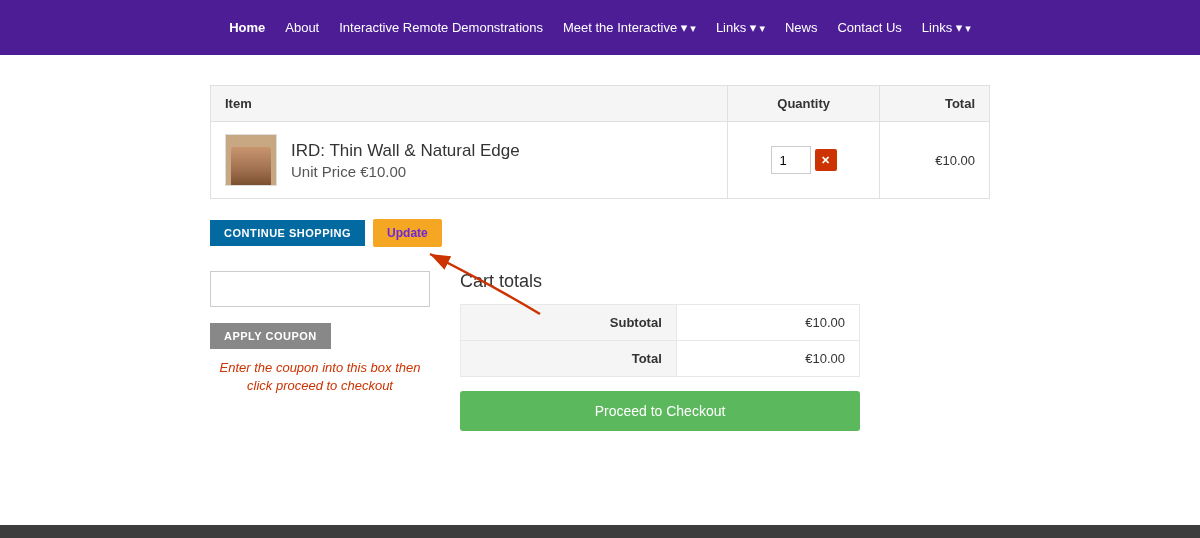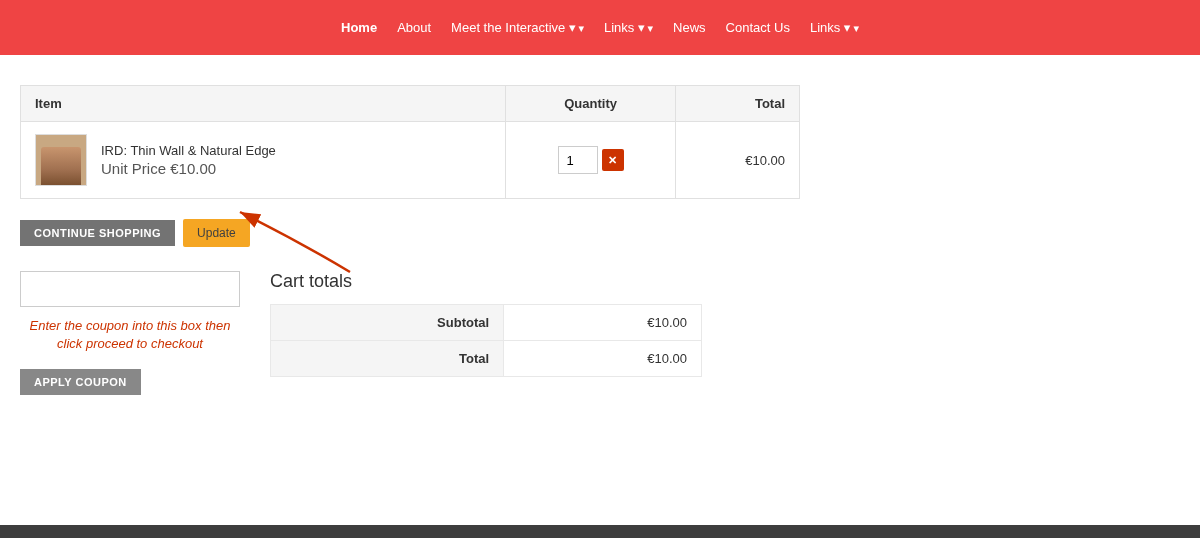--- a/index.html
+++ b/index.html
@@ -1,60 +1,60 @@
 <!DOCTYPE html>
 <html><head>
   <meta charset="utf-8">
   <style>
     * { margin: 0; padding: 0; box-sizing: border-box; }
     body { font-family: -apple-system, BlinkMacSystemFont, 'Segoe UI', Arial, sans-serif; font-size: 14px; color: #333; background: #f0f0f0; }
 
     
-    .header { background: #ef4444; padding: 9px 20px; display: flex; align-items: center; justify-content: center; height: 55px; }
+    .header { background: #4c1d95; padding: 9px 20px; display: flex; align-items: center; justify-content: center; height: 55px; }
     .nav { display: flex; align-items: center; gap: 20px; }
     .nav-item { color: #fff; text-decoration: none; font-size: 13px; cursor: pointer; white-space: nowrap; }
     .nav-item.active { font-weight: bold; }
     .nav-item-with-arrow::after { content: ' ▾'; font-size: 11px; }
 
     
-    .main { background: #fff; min-height: 390px; padding: 30px 20px; display: flex; }
+    .main { background: #fff; min-height: 390px; padding: 30px 20px; display: flex; justify-content: center; }
     .content-wrapper { width: 780px; }
 
     
     .cart-table { width: 100%; border-collapse: collapse; margin-bottom: 20px; }
     .cart-table th { background: #f5f5f5; border: 1px solid #e0e0e0; padding: 10px 14px; text-align: left; font-weight: 600; font-size: 13px; color: #333; }
     .cart-table th.quantity-col { text-align: center; }
     .cart-table th.total-col { text-align: right; }
     .cart-table td { border: 1px solid #e0e0e0; padding: 12px 14px; vertical-align: middle; }
     .cart-table td.total-cell { text-align: right; font-size: 13px; }
 
     .product-cell { display: flex; align-items: center; gap: 14px; }
     .product-thumb { width: 52px; height: 52px; background: #c8a882; border: 1px solid #ddd; display: flex; align-items: flex-end; justify-content: center; overflow: hidden; flex-shrink: 0; }
     .product-thumb-inner { width: 40px; height: 38px; background: linear-gradient(180deg, #c8956e 0%, #a07050 60%, #7a5030 100%); border-radius: 3px 3px 0 0; }
-    .product-name { font-size: 13px; color: #333; }
+    .product-name { font-size: 17px; color: #333; }
     .product-price { font-size: 15px; color: #555; margin-top: 2px; }
 
     .quantity-cell { text-align: center; }
     .quantity-wrapper { display: flex; align-items: center; gap: 4px; justify-content: center; }
     .quantity-input { width: 40px; height: 28px; border: 1px solid #ccc; text-align: center; font-size: 13px; padding: 2px; }
     .delete-btn { width: 22px; height: 22px; background: #cc3300; border: none; color: #fff; font-size: 11px; cursor: pointer; display: flex; align-items: center; justify-content: center; font-weight: bold; border-radius: 2px; }
 
     
     .cart-actions { display: flex; align-items: center; gap: 8px; margin-bottom: 24px; }
-    .btn-continue { background: #737373; color: #fff; border: none; padding: 7px 14px; font-size: 11px; letter-spacing: 0.5px; text-transform: uppercase; cursor: pointer; font-weight: 600; }
-    .btn-update { background: #f5a623; color: #404040; border: none; padding: 7px 14px; font-size: 12px; cursor: pointer; font-weight: 400; border-radius: 2px; }
+    .btn-continue { background: #0369a1; color: #fff; border: none; padding: 7px 14px; font-size: 11px; letter-spacing: 0.5px; text-transform: uppercase; cursor: pointer; font-weight: 600; }
+    .btn-update { background: #f5a623; color: #6d28d9; border: none; padding: 7px 14px; font-size: 12px; cursor: pointer; font-weight: 700; border-radius: 2px; }
 
     
     .bottom-row { display: flex; align-items: flex-start; gap: 30px; }
     .coupon-input { width: 100%; height: 36px; border: 1px solid #ccc; padding: 6px 10px; font-size: 13px; outline: none; }
     .btn-apply { background: #888; color: #fff; border: none; padding: 7px 14px; font-size: 11px; letter-spacing: 0.5px; text-transform: uppercase; cursor: pointer; font-weight: 600; margin-top: 8px; }
     .annotation-text { color: #cc3300; font-size: 13px; text-align: center; line-height: 1.4; font-style: italic; width: 180px; }
 
     
-    .cart-totals { width: 432px; flex-shrink: 0; }
+    .cart-totals { width: 400px; flex-shrink: 0; }
     .cart-totals-title { font-size: 18px; font-weight: 400; color: #333; margin-bottom: 12px; }
     .totals-table { width: 100%; border-collapse: collapse; padding-left: 29px; }
     .totals-table tr td { padding: 10px 14px; border: 1px solid #e8e8e8; font-size: 13px; }
     .totals-table tr td:first-child { background: #f5f5f5; text-align: right; font-weight: 600; }
     .totals-table tr td:last-child { text-align: right; }
 
     .btn-checkout { background: #5cb85c; color: #fff; border: none; padding: 12px 28px; font-size: 14px; cursor: pointer; border-radius: 3px; margin-top: 14px; width: 100%; font-weight: 400; }
 
     
     .footer { background: #3d3d3d; padding: 20px 40px; display: flex; align-items: center; justify-content: space-between; min-height: 75px; }
@@ -62,20 +62,21 @@
     .coupon-area { position: relative; padding-bottom: 100px; }
   </style>
 </head>
 <body>
 
 <header class="header">
   <nav class="nav">
 
   <a class="nav-item active">Home</a>
       <a class="nav-item">About</a>
+      <a class="nav-item">Interactive Remote Demonstrations</a>
       <a class="nav-item nav-item-with-arrow">Meet the Interactive ▾</a>
       <a class="nav-item nav-item-with-arrow">Links ▾</a>
       <a class="nav-item">News</a>
       <a class="nav-item">Contact Us</a>
       <a class="nav-item nav-item-with-arrow">Links ▾</a>
     </nav>
 </header>
 
 <main class="main">
   <div class="content-wrapper">
@@ -115,52 +116,53 @@
     </table>
 
     <div class="cart-actions">
       <button class="btn-continue">CONTINUE SHOPPING</button>
       <button class="btn-update">Update</button>
     </div>
 
     <div class="bottom-row">
       <div class="coupon-area">
         <input class="coupon-input" type="text" placeholder="" style="">
+        <div style="margin-top:8px;">
+          <button class="btn-apply">APPLY COUPON</button>
+        </div>
+
+        
         <div style="position:relative; margin-top:10px;">
           <svg width="160" height="80" style="position:absolute; top:-115px; left:200px;">
             <defs>
               <marker id="arrowhead" markerWidth="8" markerHeight="6" refX="8" refY="3" orient="auto">
                 <polygon points="0 0, 8 3, 0 6" fill="#cc3300"></polygon>
               </marker>
             </defs>
             <path d="M 130,70 Q 80,40 20,10" stroke="#cc3300" stroke-width="2.5" fill="none" marker-end="url(#arrowhead)"></path>
           </svg>
           <div class="annotation-text" style="color:#cc3300; font-size:13px; text-align:center; line-height:1.4; font-style:italic; width:220px; margin-top:10px;">Enter the coupon into this box then click proceed to checkout</div>
-        </div>
-
-        
-        <div style="margin-top:8px;">
-          <button class="btn-apply">APPLY COUPON</button>
         </div>
       </div>
 
       <div class="cart-totals">
         <div class="cart-totals-title">Cart totals</div>
         <table class="totals-table">
           <tbody>
             <tr>
               <td>Subtotal</td>
               <td>€10.00</td>
             </tr>
             <tr>
               <td>Total</td>
               <td>€10.00</td>
             </tr>
           </tbody>
         </table>
+        <button class="btn-checkout">Proceed to Checkout</button>
       </div>
     </div>
 
   </div>
 </main>
 
 <footer class="footer">
   
   
 </footer>

